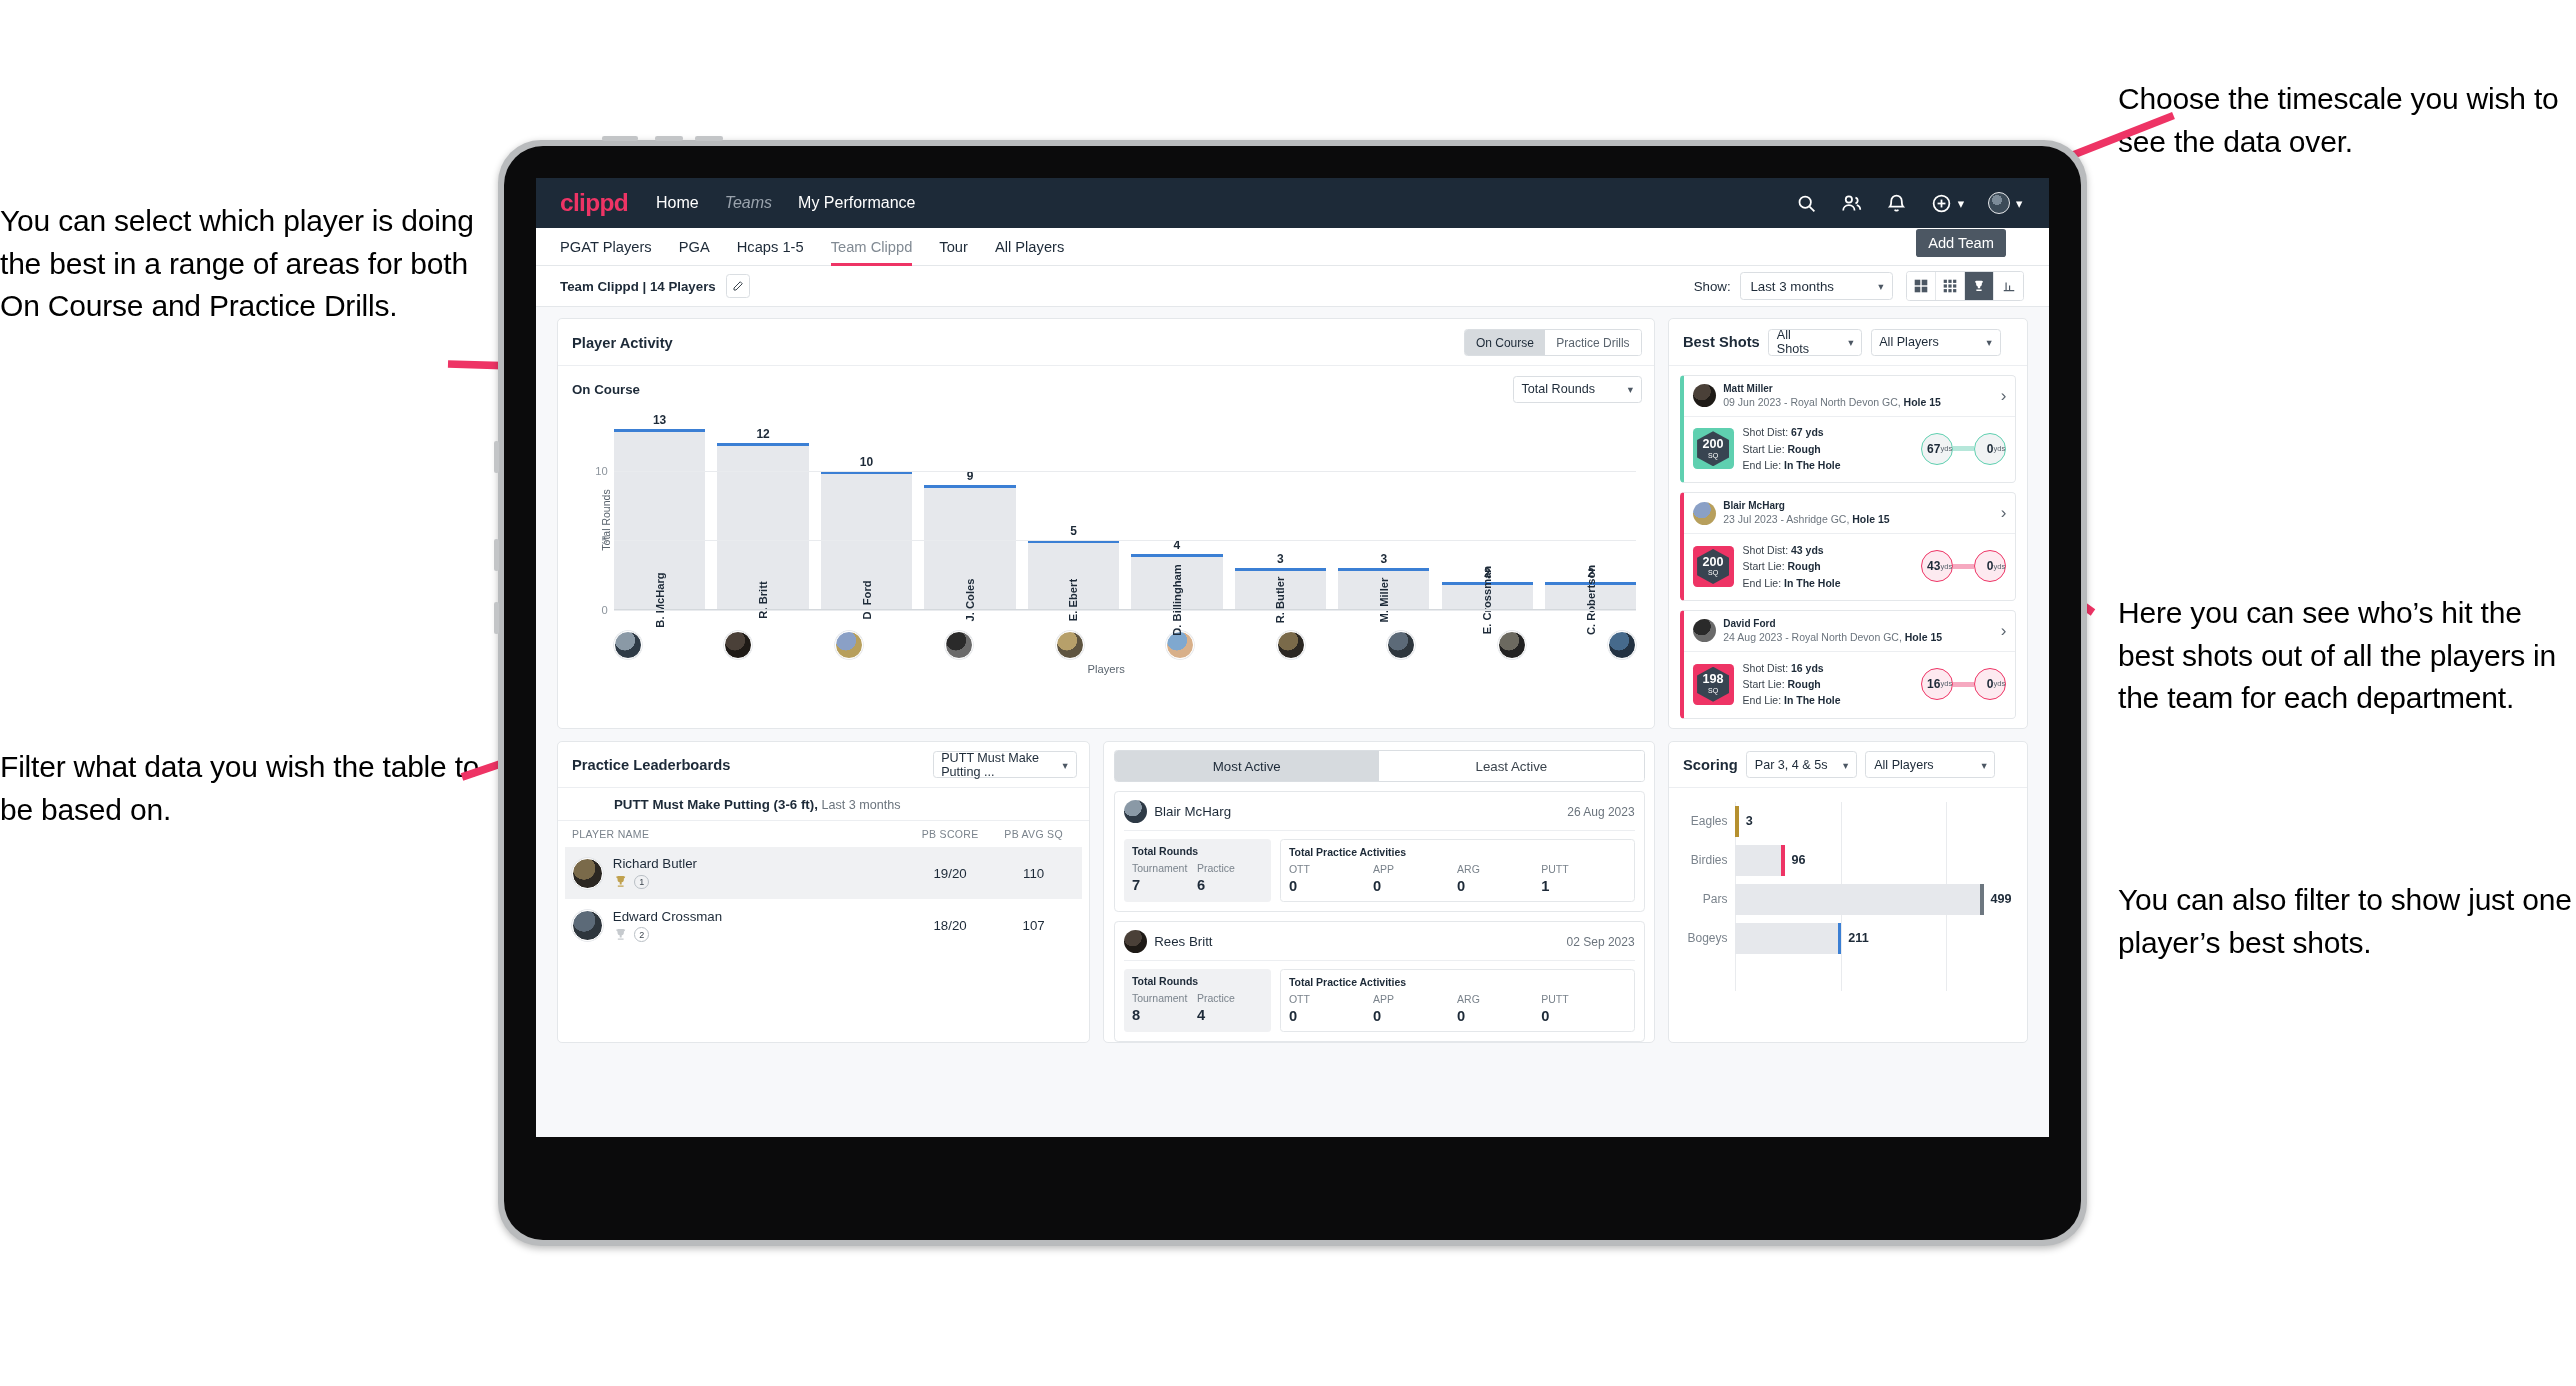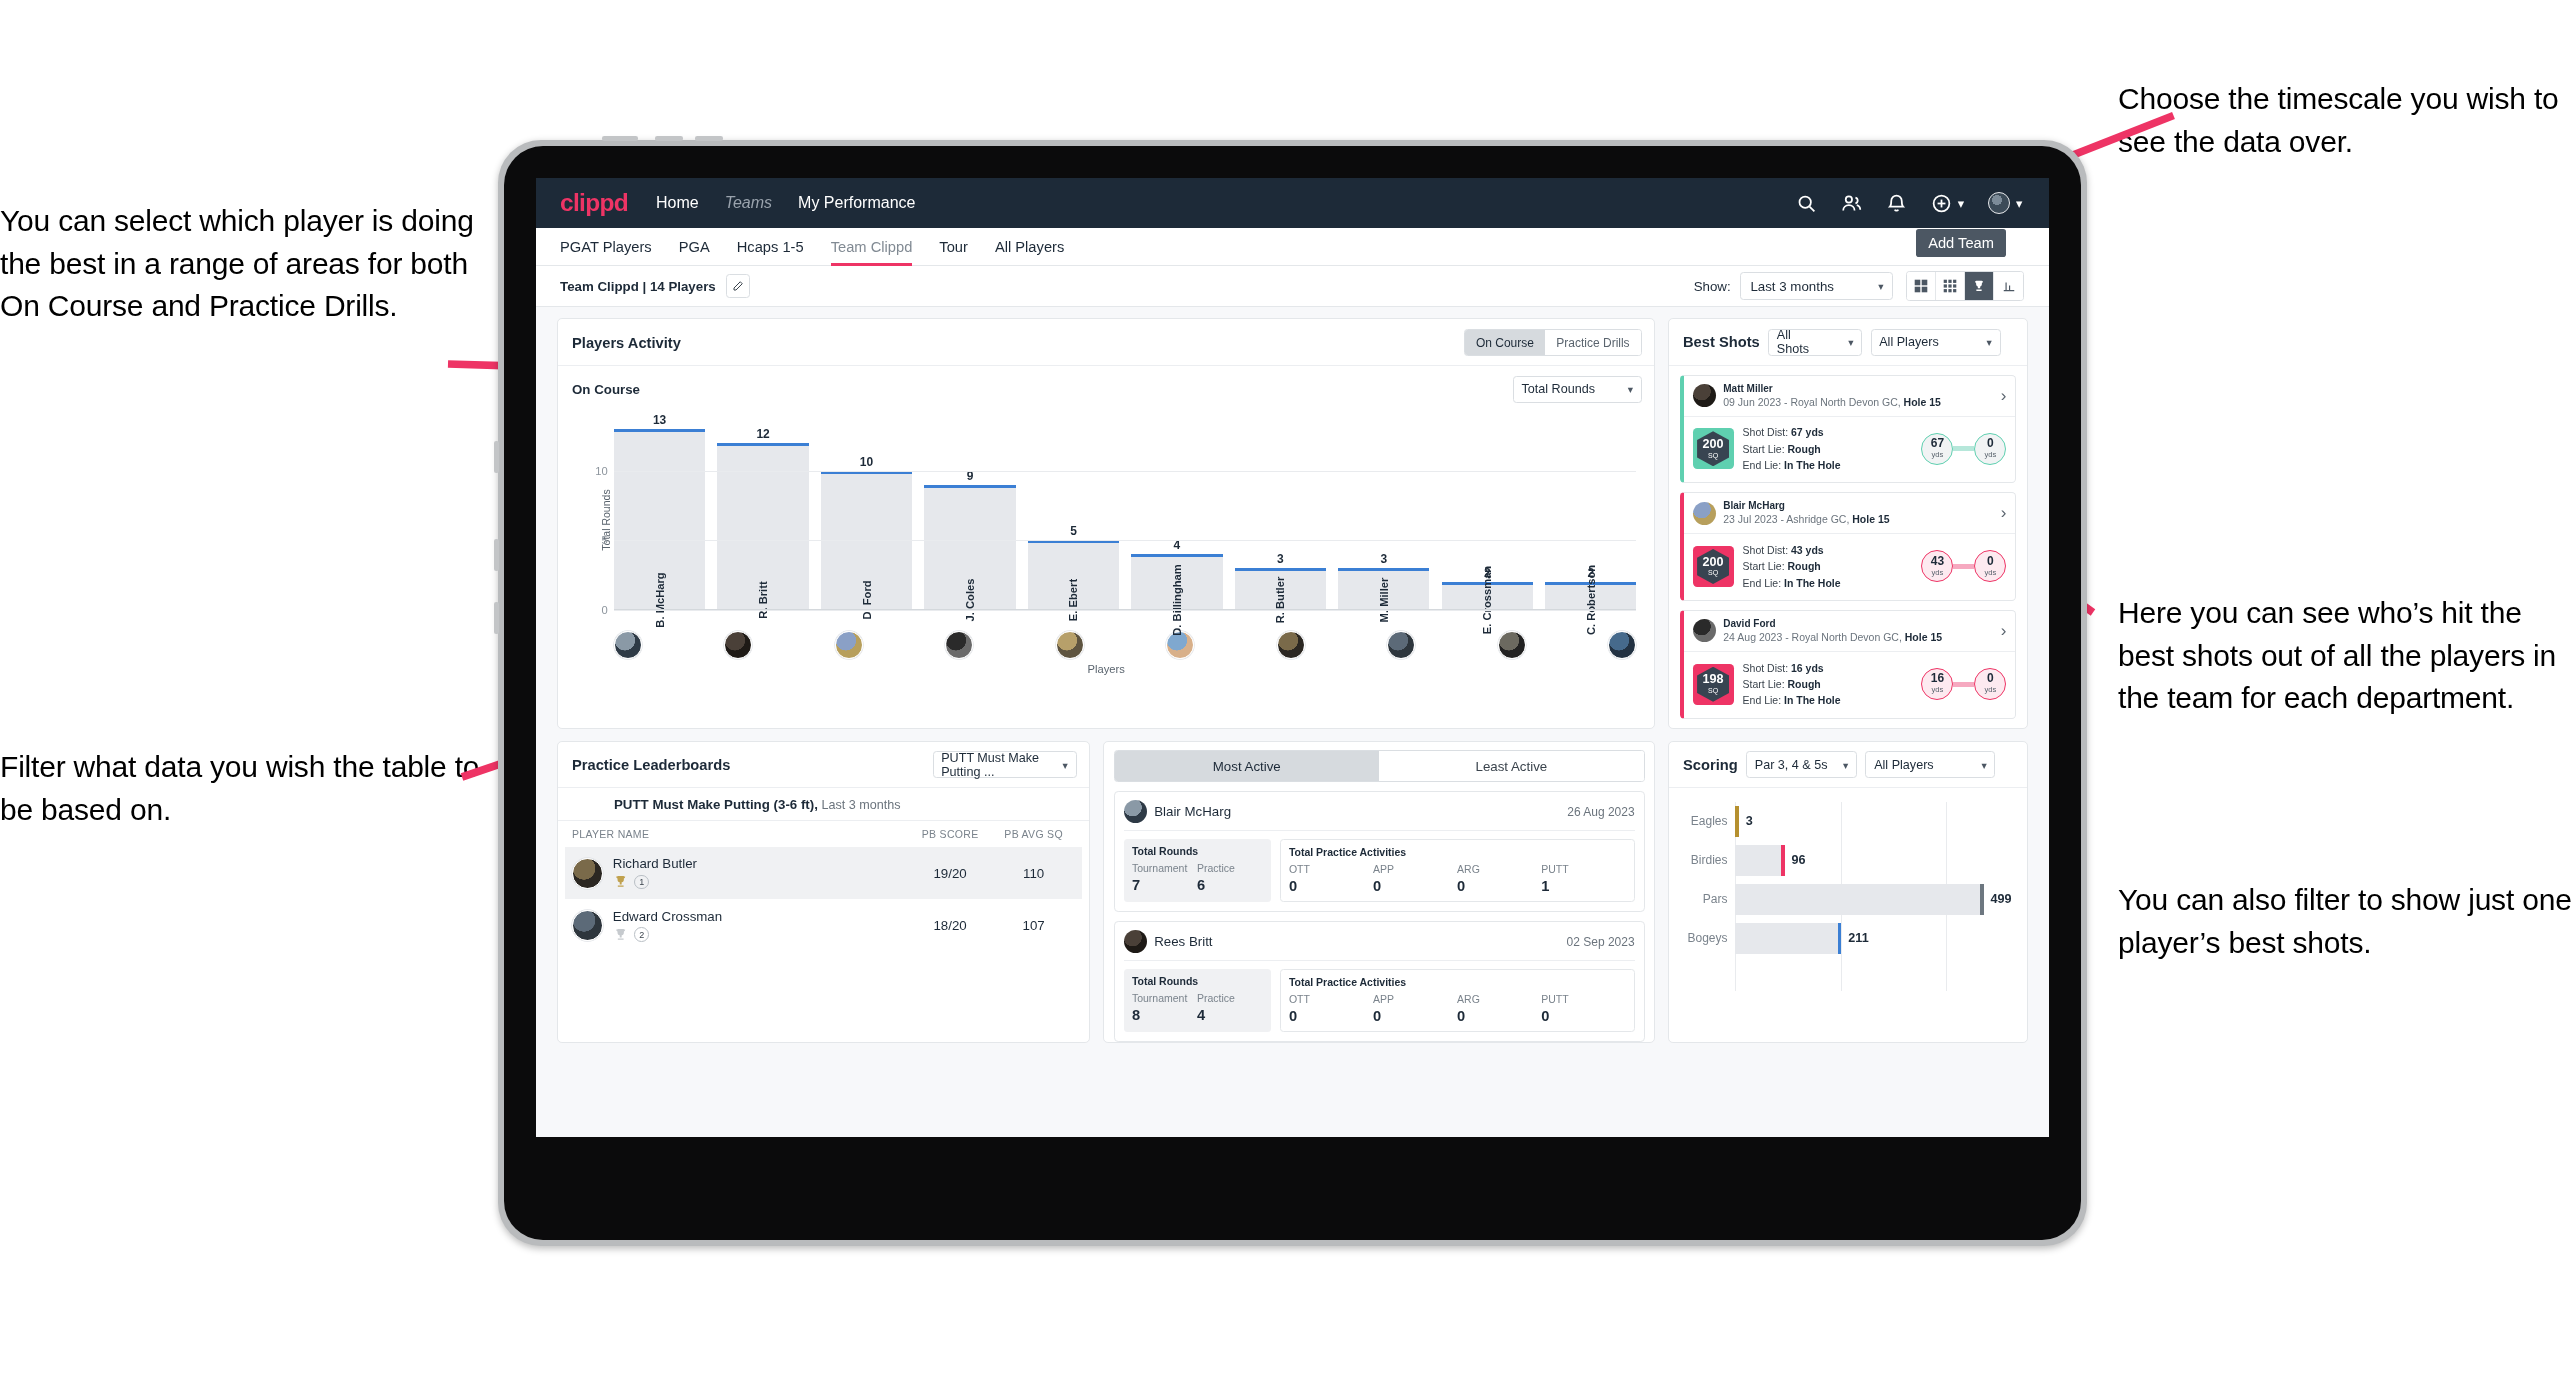--- a/index.html
+++ b/index.html
@@ -205,21 +205,21 @@
     clip-path: polygon(50% 0%, 100% 25%, 100% 75%, 50% 100%, 0% 75%, 0% 25%);
     display:flex; flex-direction:column; align-items:center; justify-content:center;
   }
   .hex .n { color:#fff; font-size: 12.6px; font-weight:700; line-height:1; }
   .hex .u { color:#fff; font-size: 7px; line-height:1.3; }
   .shot-lines { font-size: 10.5px; color:#3b444d; line-height: 1.55; }
   .shot-lines b { color:#1d2a38; }
   .dist-viz { margin-left:auto; display:flex; align-items:center; }
   .dcircle {
     width: 32px; height: 32px; border-radius:50%; border: 1.4px solid #ee3465;
-    background:#fdeaf0; display:flex; flex-direction:column; align-items:center; justify-content:center;
+    background:#fdeaf0; display:flex; flex-direction:row; align-items:center; justify-content:flex-end;
   }
   .dcircle.teal { border-color:#5fd0b0; background:#f1f3f4; }
   .dcircle .dn { font-size: 12px; font-weight:700; color:#1d2a38; line-height:1; }
   .dcircle .du { font-size: 7.7px; color:#5a646e; line-height:1.5; }
   .dlink { width: 21px; height: 4.9px; background:#f6a9c0; }
   .dlink.teal { background:#b6e7da; }
 
   
   #card-practice { flex: 1 1 0; min-width:0; }
   #pl-sel { width: 144px; }
@@ -399,21 +399,21 @@
         </div>
       </div>
     </div>
 
     <div id="content">
 
       <div id="row1">
 
         <div class="card" id="card-activity">
           <div class="card-head">
-            <div class="card-title">Players Activity</div>
+            <div class="card-title">Player Activity</div>
             <div class="spacer"></div>
             <div class="seg">
               <div class="active">On Course</div>
               <div>Practice Drills</div>
             </div>
           </div>
 
           <div id="pa-subbar">
             <div id="pa-sub-label">On Course</div>
             <div class="spacer"></div>

